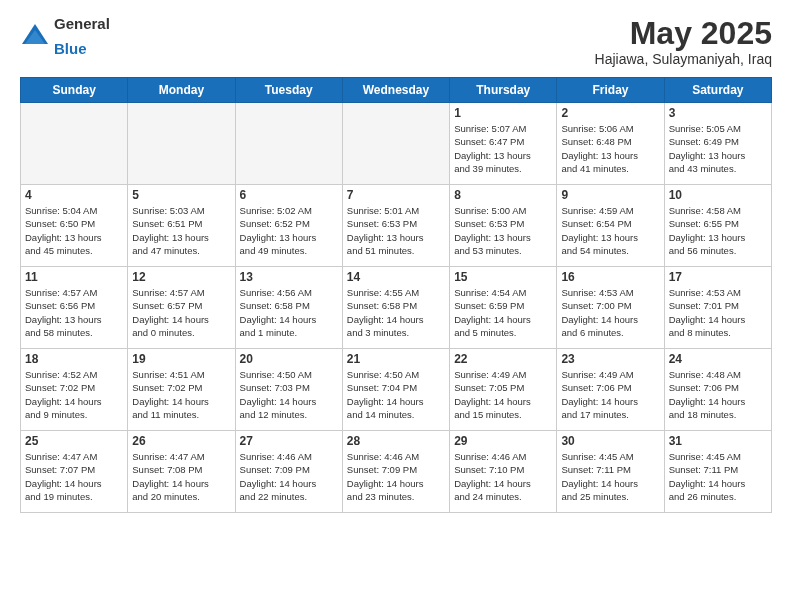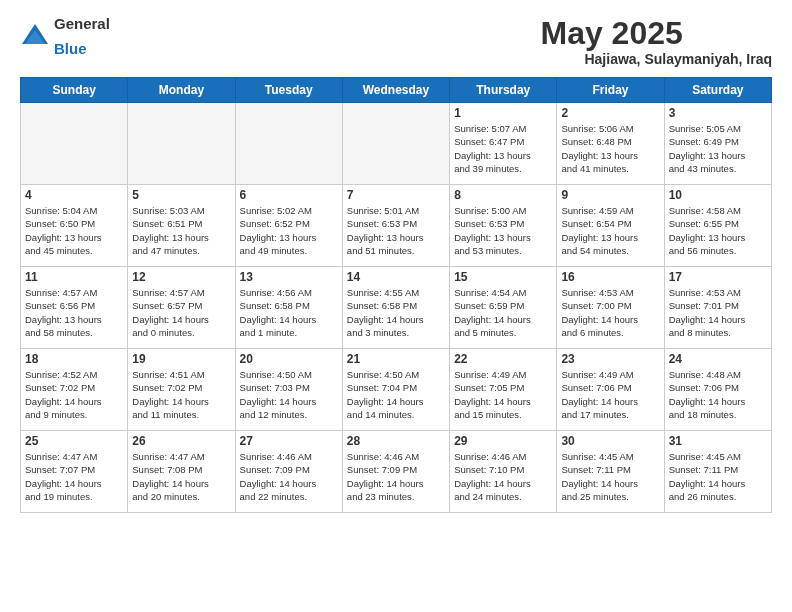--- a/index.html
+++ b/index.html
@@ -42,31 +42,32 @@
       font-size: 15px;
       font-weight: bold;
       color: #1a6fba;
       margin-top: 8px;
     }
     .logo-icon {
       width: 30px;
       height: 30px;
     }
     .title-block {
+      text-align: right;
     }
     .month-title {
       font-size: 32px;
       font-weight: bold;
       color: #333;
       line-height: 1.1;
     }
     .location {
       font-size: 14px;
       color: #333;
-      font-weight: bold;
+      font-weight: normal;
       margin-left: 44px;
     }
     .calendar {
       flex: 1;
       border: 1px solid #ccc;
       border-collapse: collapse;
       width: 100%;
       table-layout: fixed;
     }
     .calendar th {

